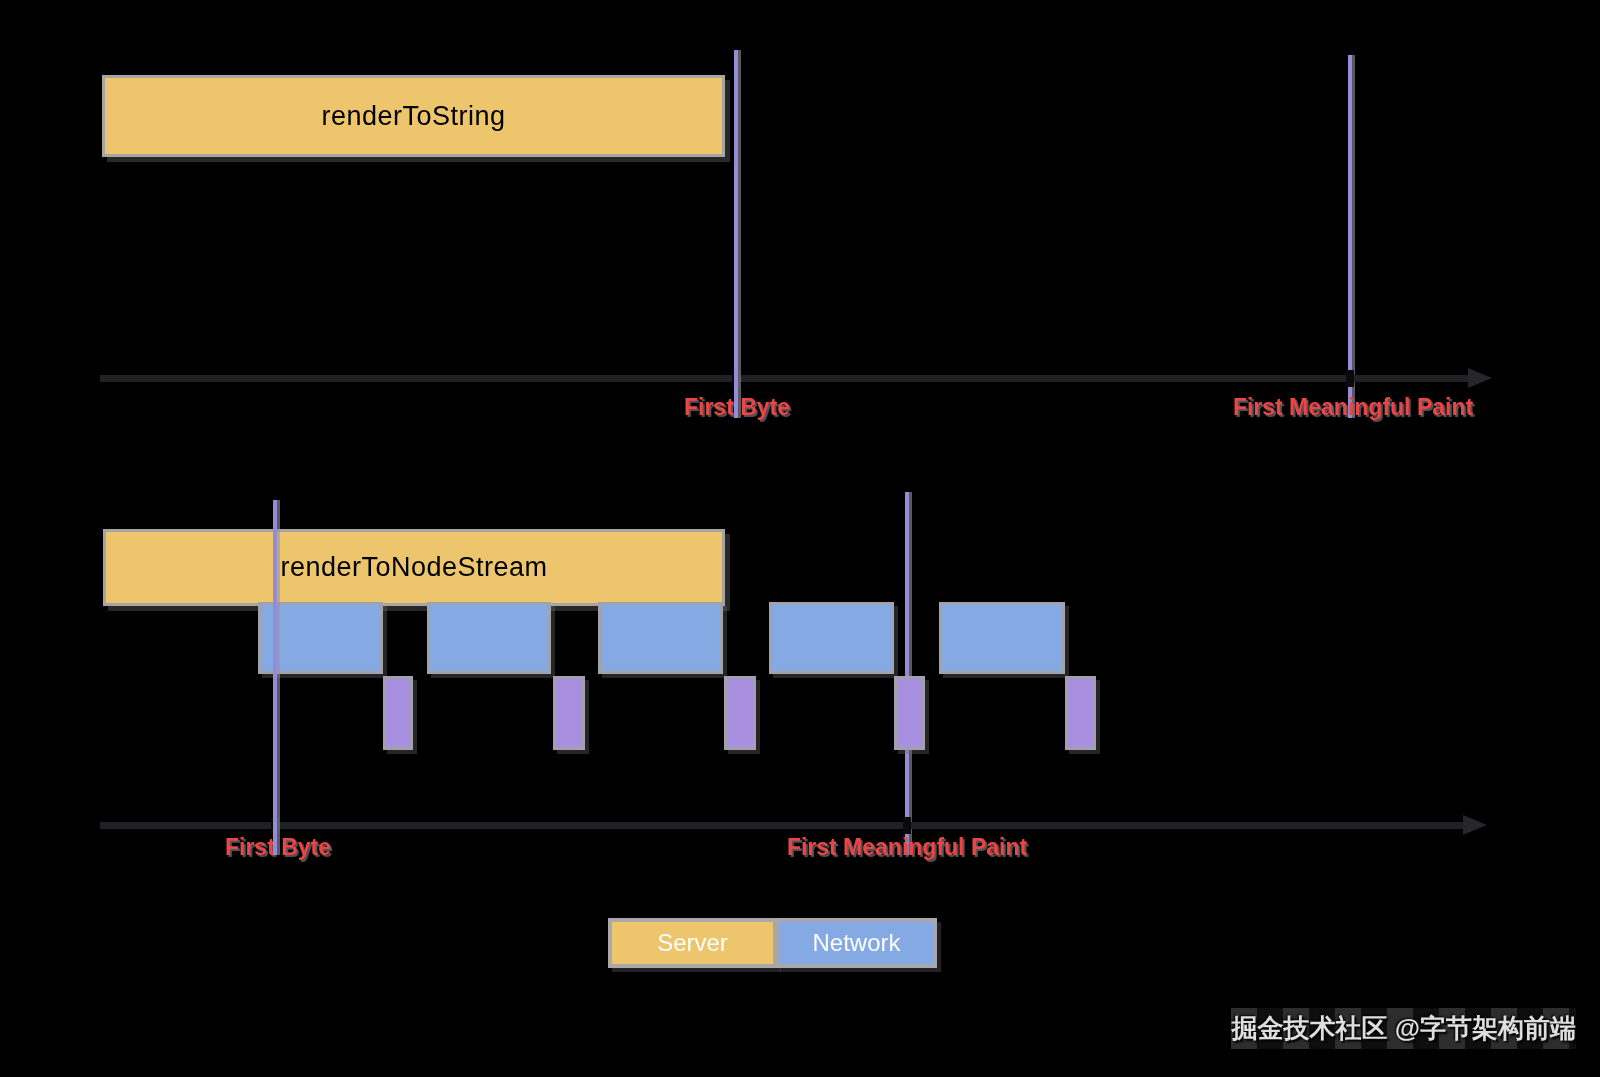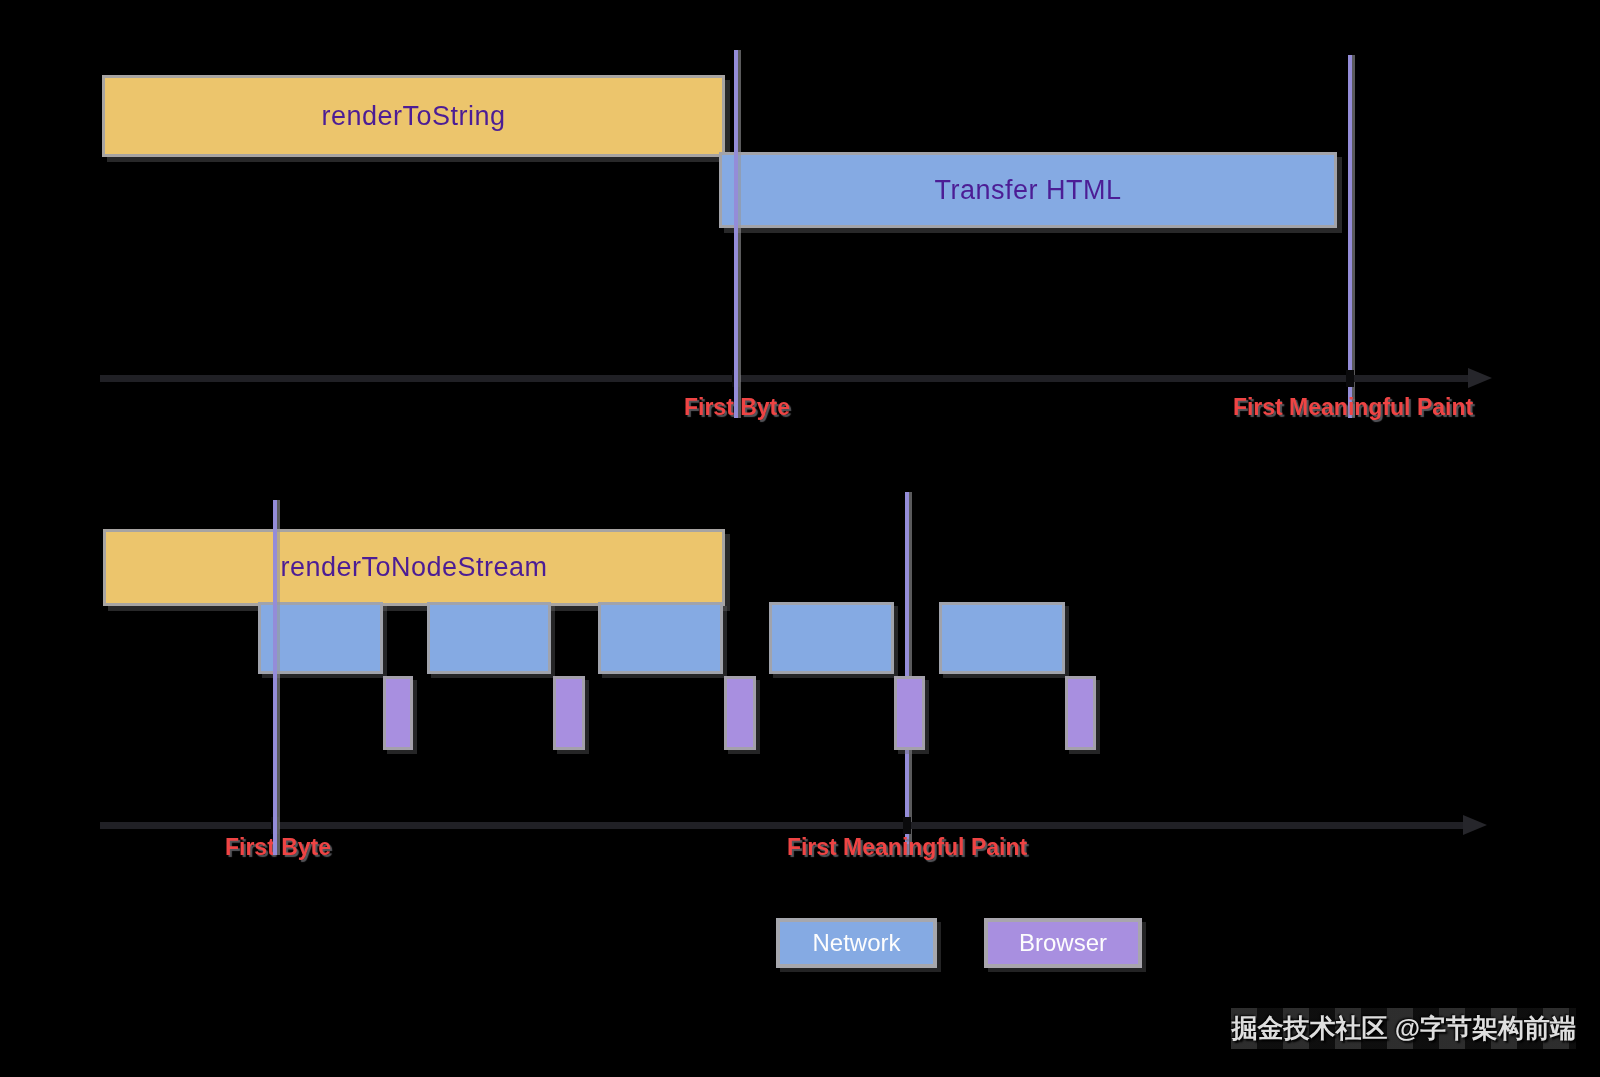--- a/index.html
+++ b/index.html
@@ -5,21 +5,21 @@
   html,body{margin:0;padding:0;background:#000;}
   #stage{
     position:relative;width:1600px;height:1077px;background:#000;overflow:hidden;
     font-family:"Liberation Sans","DejaVu Sans",sans-serif;
   }
   .bar{
     position:absolute;box-sizing:border-box;
     border:3px solid rgba(163,162,165,0.95);
     box-shadow:5px 5px 0 rgba(105,105,108,0.38);
     display:flex;align-items:center;justify-content:center;
-    color:#4c1d95;font-size:27px;letter-spacing:0.5px;
+    color:#000000;font-size:27px;letter-spacing:0.5px;
     z-index:2;
   }
   .server-fill{background:#ecc56c;}
   .network-fill{background:#85aae3;}
   .browser-fill{background:#a88fe0;}
   .chunk{position:absolute;box-sizing:border-box;border:3px solid rgba(163,162,165,0.9);
          box-shadow:4px 4px 0 rgba(105,105,108,0.35);z-index:2;}
   .vline{
     position:absolute;width:4px;background:#948cd8;
     box-shadow:3px 0 0 rgba(150,150,154,0.6);
@@ -58,23 +58,20 @@
 </style>
 </head>
 <body>
 
 <div id="stage">
 
   <div class="bar server-fill" style="left:102px;top:75px;width:623px;height:82px;">
     <span>renderToString</span>
   </div>
 
-  <div class="bar network-fill" style="left:719px;top:152px;width:618px;height:76px;">
-    <span>Transfer HTML</span>
-  </div>
 
 
   <div class="vline over" style="left:734px;top:50px;height:368px;"></div>
   <div class="vline under" style="left:1348px;top:55px;height:363px;"></div>
 
   <div class="axis" style="left:100px;top:375px;width:1368px;"></div>
   <div class="axis-arrow" style="left:1468px;top:368px;"></div>
   <div class="tick" style="left:732px;top:370px;"></div>
   <div class="tick" style="left:1346px;top:370px;"></div>
 
@@ -101,22 +98,22 @@
   <div class="vline under" style="left:905px;top:492px;height:363px;"></div>
 
   <div class="axis" style="left:100px;top:822px;width:1363px;"></div>
   <div class="axis-arrow" style="left:1463px;top:815px;"></div>
   <div class="tick" style="left:271px;top:817px;"></div>
   <div class="tick" style="left:903px;top:817px;"></div>
 
   <div class="marker-label" style="left:178px;top:834px;width:200px;">First Byte</div>
   <div class="marker-label" style="left:757px;top:834px;width:300px;">First Meaningful Paint</div>
 
+  <div class="legend-box server-fill" style="left:608px;width:169px;">
+    <span>Server</span>
+  </div>
   <div class="legend-box network-fill" style="left:776px;width:161px;">
     <span>Network</span>
-  </div>
-  <div class="legend-box browser-fill" style="left:984px;width:158px;">
-    <span>Browser</span>
   </div>
 
   <div class="watermark">掘金技术社区 @字节架构前端</div>
 
 </div>
 
 </body></html>

